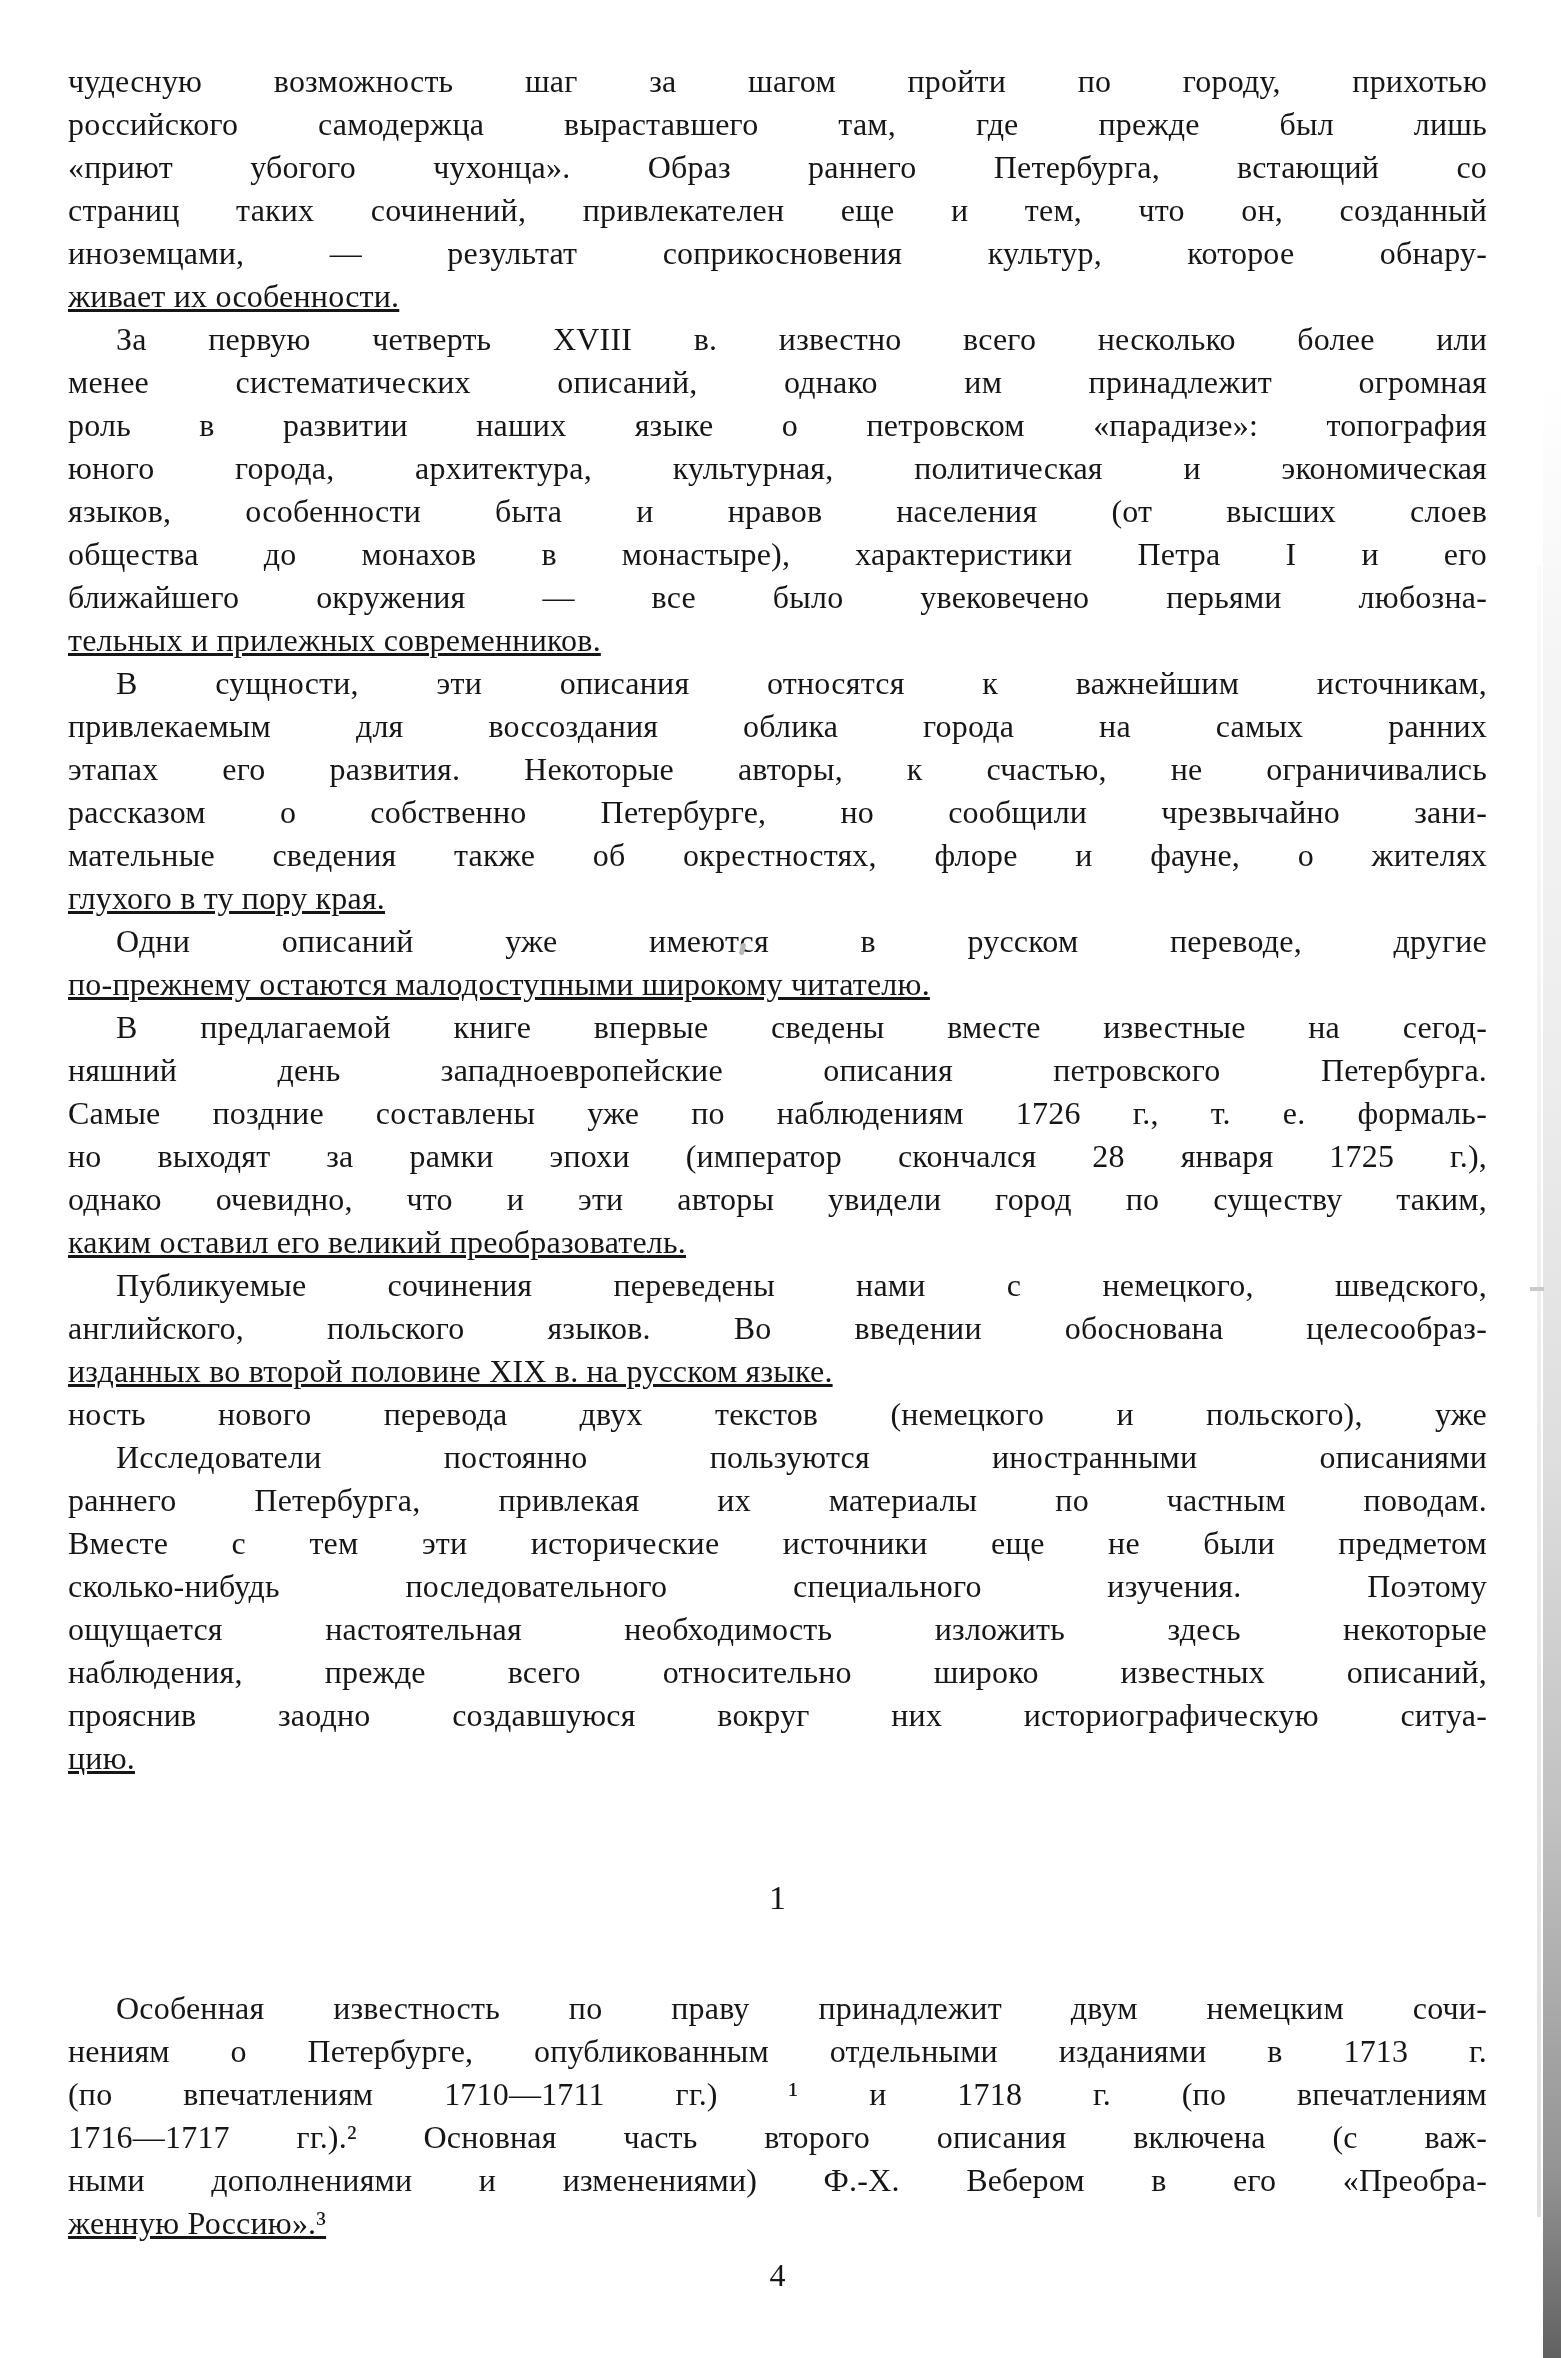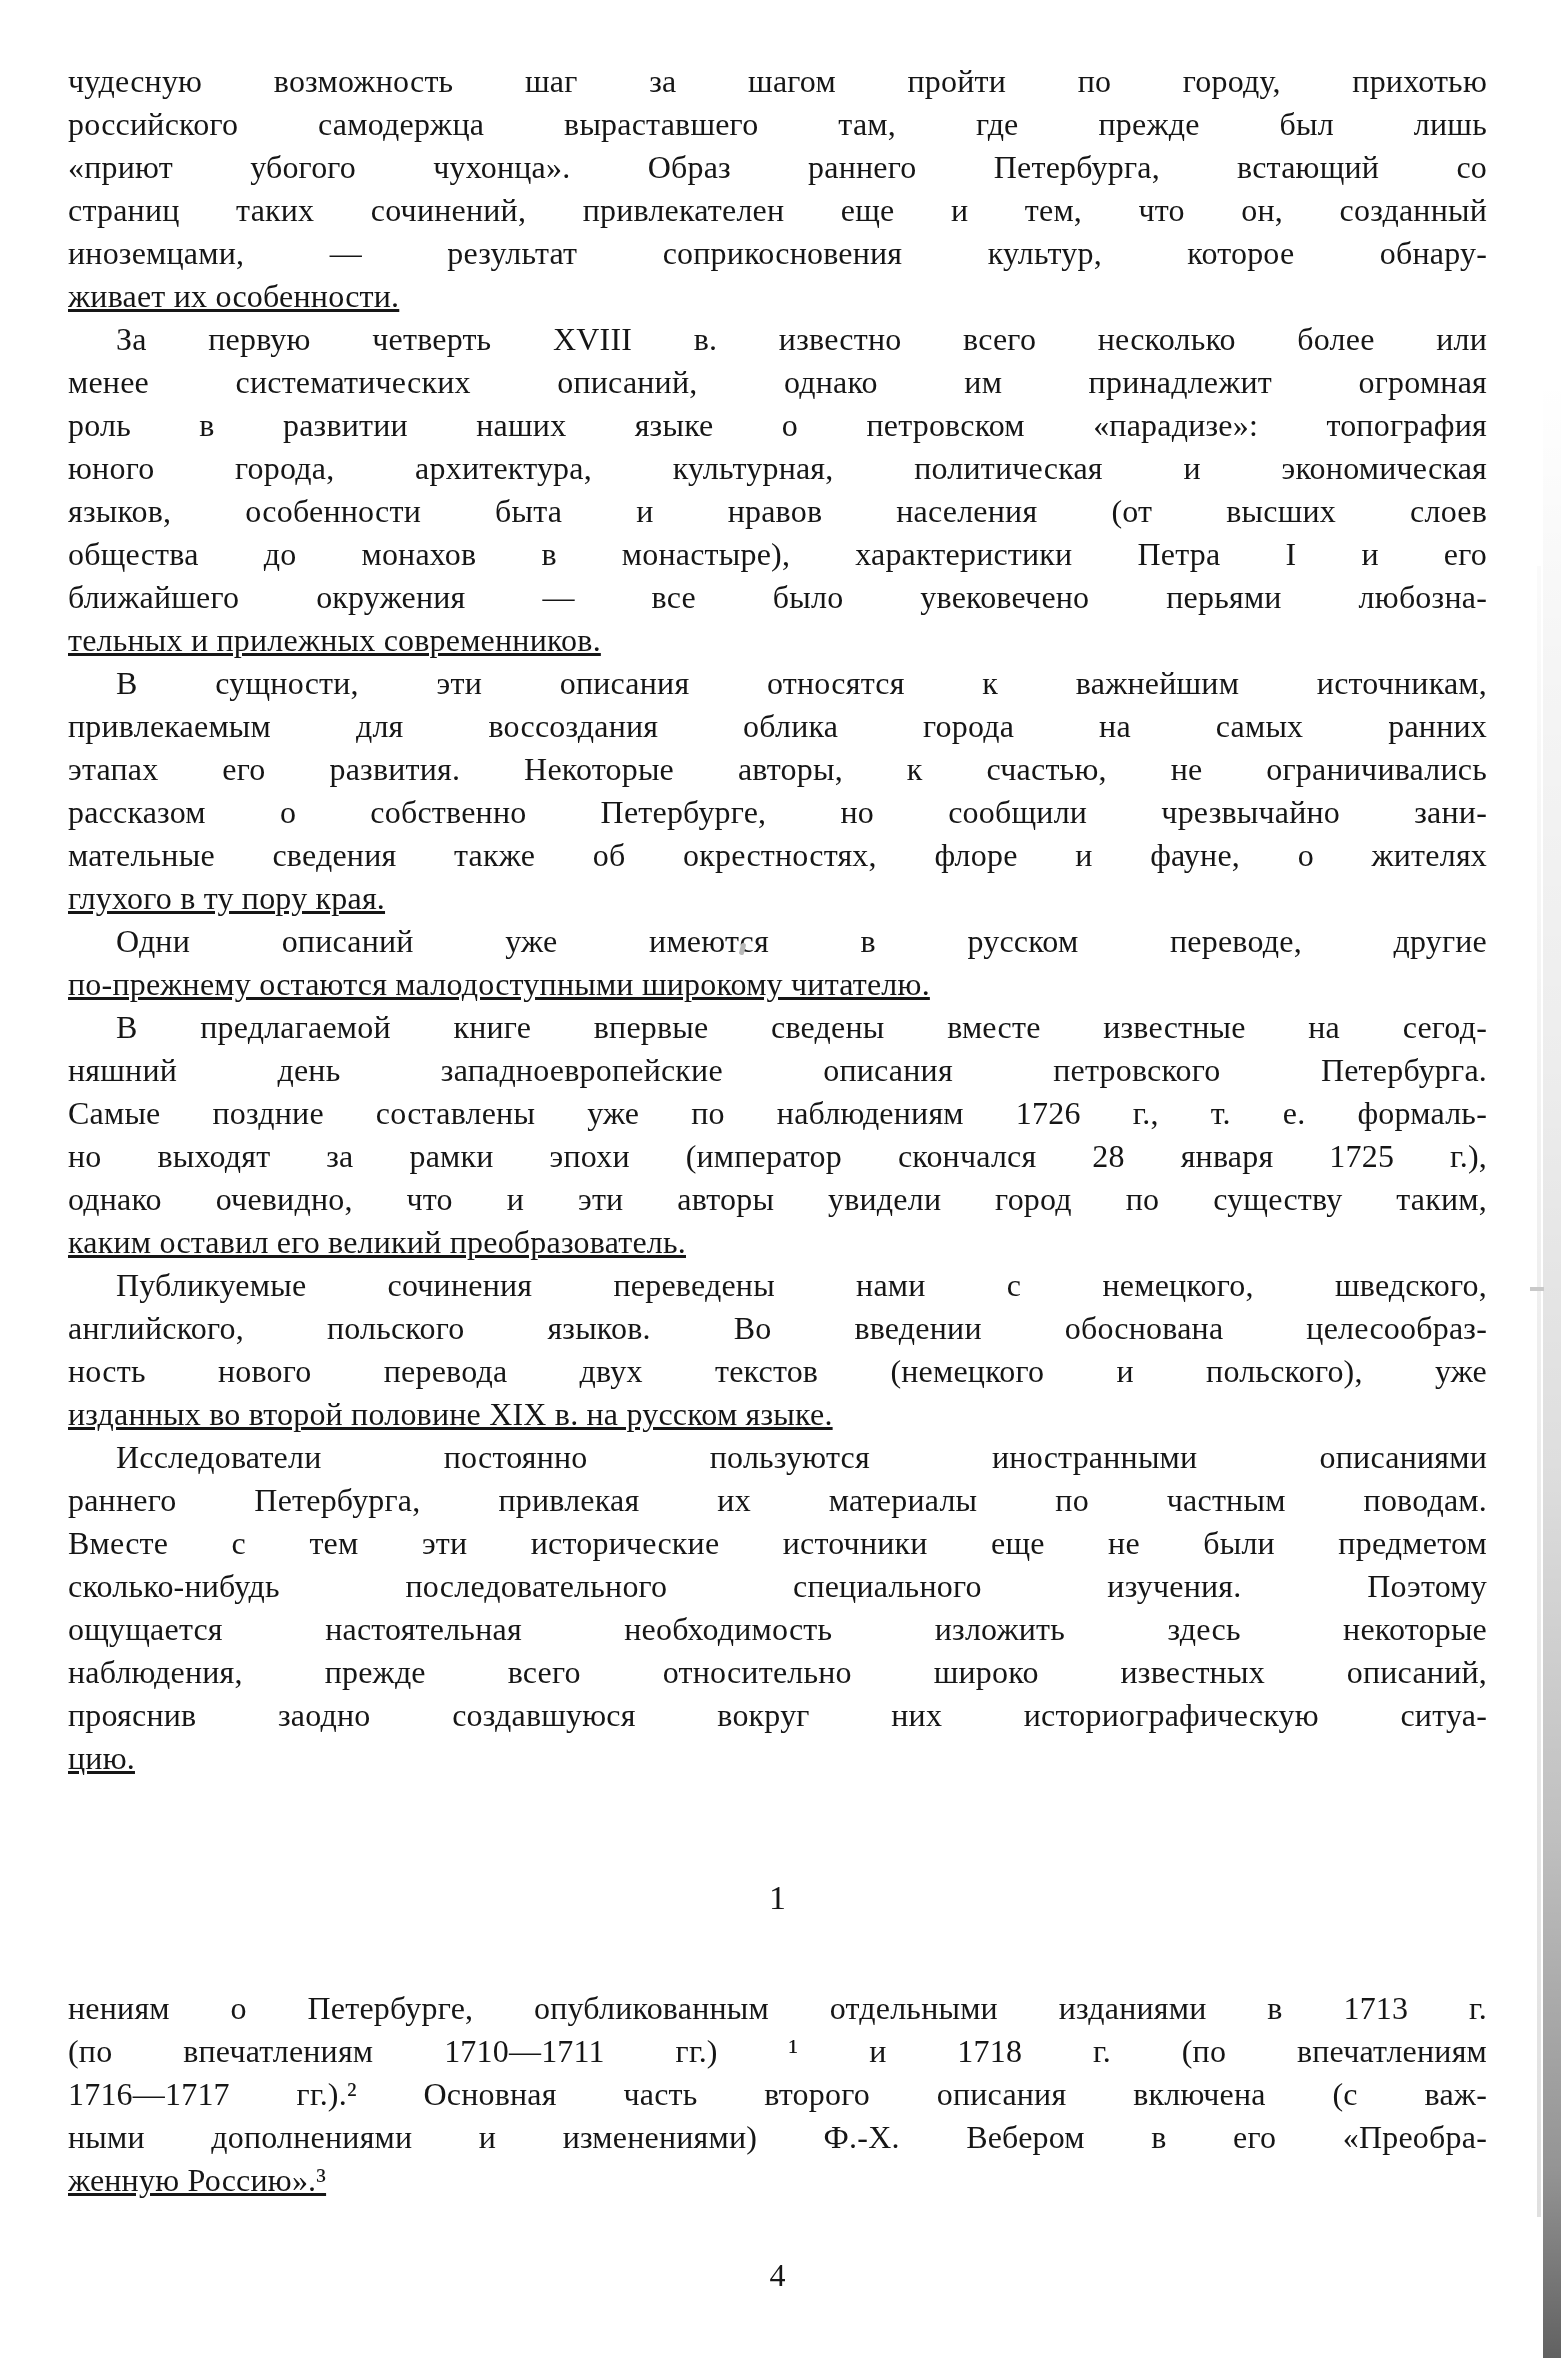--- a/index.html
+++ b/index.html
@@ -117,37 +117,38 @@
           <div class="line first">В предлагаемой книге впервые сведены вместе известные на сегод-</div>
           <div class="line">няшний день западноевропейские описания петровского Петербурга.</div>
           <div class="line">Самые поздние составлены уже по наблюдениям 1726 г., т. е. формаль-</div>
           <div class="line">но выходят за рамки эпохи (император скончался 28 января 1725 г.),</div>
           <div class="line">однако очевидно, что и эти авторы увидели город по существу таким,</div>
           <div class="line last">каким оставил его великий преобразователь.</div>
         </div>
         <div class="paragraph">
           <div class="line first">Публикуемые сочинения переведены нами с немецкого, шведского,</div>
           <div class="line">английского, польского языков. Во введении обоснована целесообраз-</div>
+          <div class="line last">изданных во второй половине XIX в. на русском языке.</div>
           <div class="line">ность нового перевода двух текстов (немецкого и польского), уже</div>
-          <div class="line last">изданных во второй половине XIX в. на русском языке.</div>
         </div>
         <div class="paragraph">
           <div class="line first">Исследователи постоянно пользуются иностранными описаниями</div>
           <div class="line">раннего Петербурга, привлекая их материалы по частным поводам.</div>
           <div class="line">Вместе с тем эти исторические источники еще не были предметом</div>
           <div class="line">сколько-нибудь последовательного специального изучения. Поэтому</div>
           <div class="line">ощущается настоятельная необходимость изложить здесь некоторые</div>
           <div class="line">наблюдения, прежде всего относительно широко известных описаний,</div>
           <div class="line">прояснив заодно создавшуюся вокруг них историографическую ситуа-</div>
           <div class="line last">цию.</div>
         </div>
       </div>
     <div class="section-heading">1</div>
     <div id="paras-bottom">
         <div class="paragraph">
+          <div class="line first">Особенная известность по праву принадлежит двум немецким сочи-</div>
           <div class="line">нениям о Петербурге, опубликованным отдельными изданиями в 1713 г.</div>
           <div class="line">(по впечатлениям 1710—1711 гг.) ¹ и 1718 г. (по впечатлениям</div>
           <div class="line">1716—1717 гг.).² Основная часть второго описания включена (с важ-</div>
           <div class="line">ными дополнениями и изменениями) Ф.-Х. Вебером в его «Преобра-</div>
           <div class="line last">женную Россию».³</div>
         </div>
       </div>
   </div>
 
   <div class="page-number">4</div>

